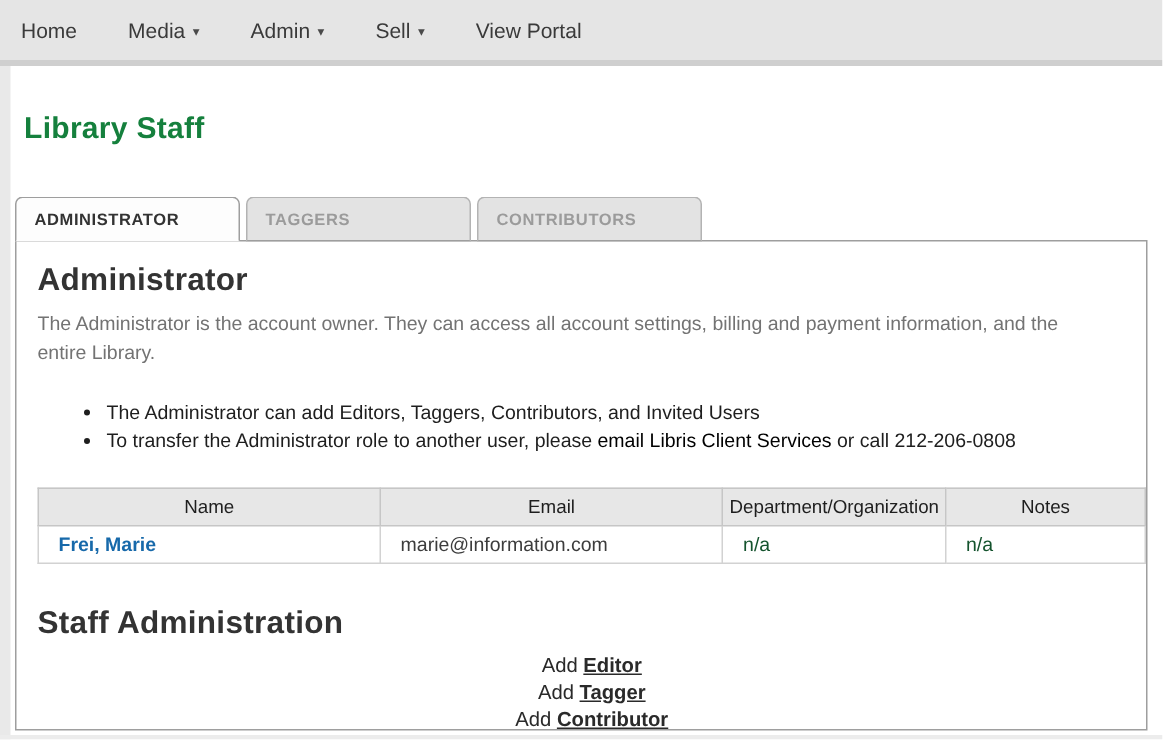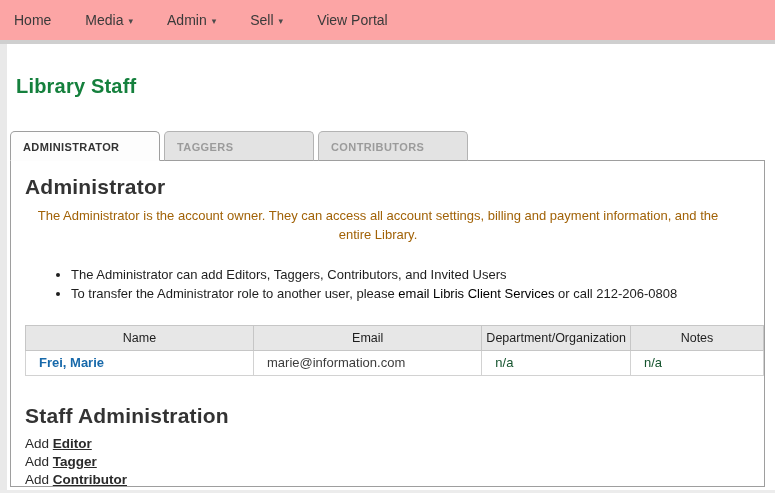--- a/index.html
+++ b/index.html
@@ -12,21 +12,21 @@
     overflow: hidden;
     color: #1e1e1e;
   }
 
   
   .topnav {
     height: 40px;
     display: flex;
     align-items: center;
     padding-left: 14px;
-    background: #fca5a5;
+    background: #e5e5e5;
   }
   .nav-item {
     font-size: 14px;
     color: #3a3a3a;
     margin-right: 34px;
     cursor: pointer;
     white-space: nowrap;
   }
   .caret {
     display: inline-block;
@@ -107,24 +107,23 @@
   h2.panel-heading {
     font-size: 21px;
     font-weight: bold;
     color: #333333;
     margin: 12px 0 8px 0;
     letter-spacing: 0.2px;
   }
   .panel-desc {
     font-size: 13px;
     line-height: 1.45;
-    color: #a16207;
+    color: #737373;
     width: 706px;
     margin: 0;
-    text-align: center;
   }
   ul.panel-bullets {
     margin: 22px 0 0 0;
     padding-left: 46px;
     font-size: 13px;
     color: #1e1e1e;
   }
   ul.panel-bullets li { margin-bottom: 4px; }
   .inline-link {
     color: #000000;
@@ -172,20 +171,21 @@
     font-weight: bold;
     color: #333333;
     margin: 28px 0 8px 0;
     letter-spacing: 0.2px;
   }
   .add-line {
     font-size: 13.5px;
     color: #2a2a2a;
     margin-bottom: 3px;
     line-height: 15px;
+    text-align: center;
   }
   .add-line a {
     color: #2a2a2a;
     font-weight: bold;
     text-decoration: underline;
     cursor: pointer;
   }
 </style>
 </head>
 <body>

